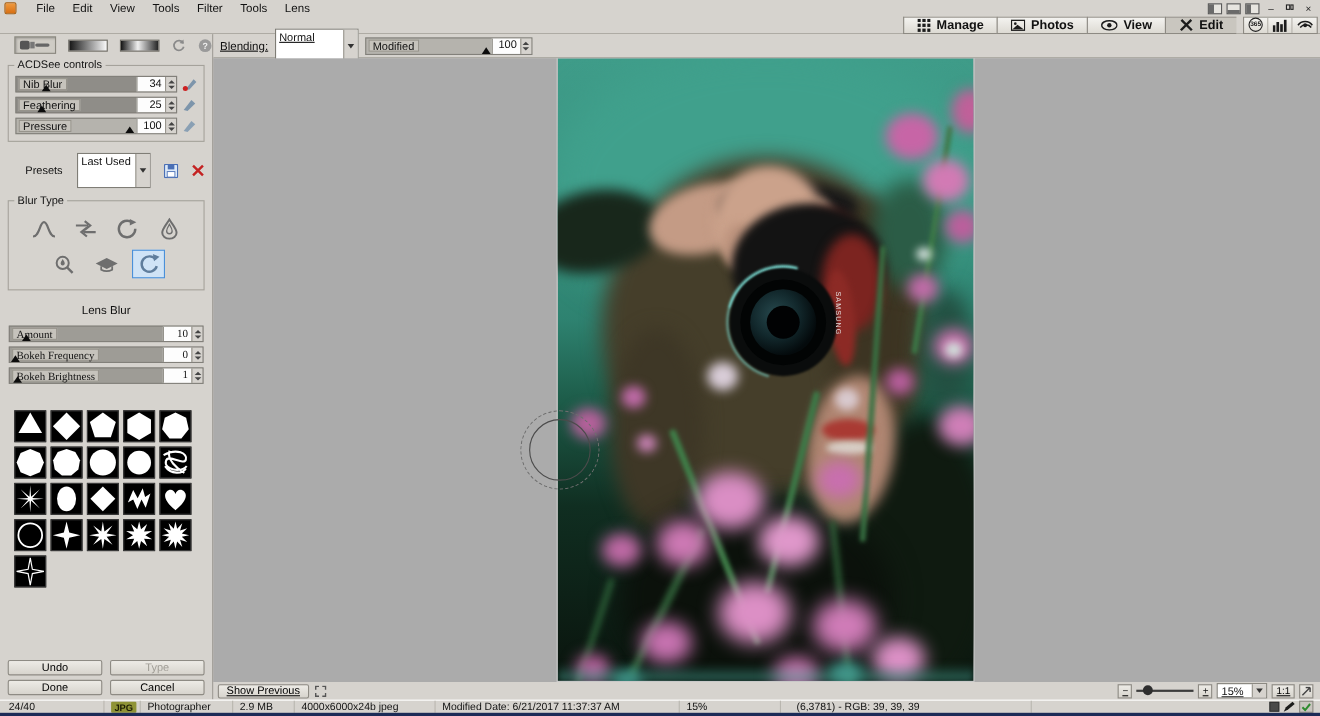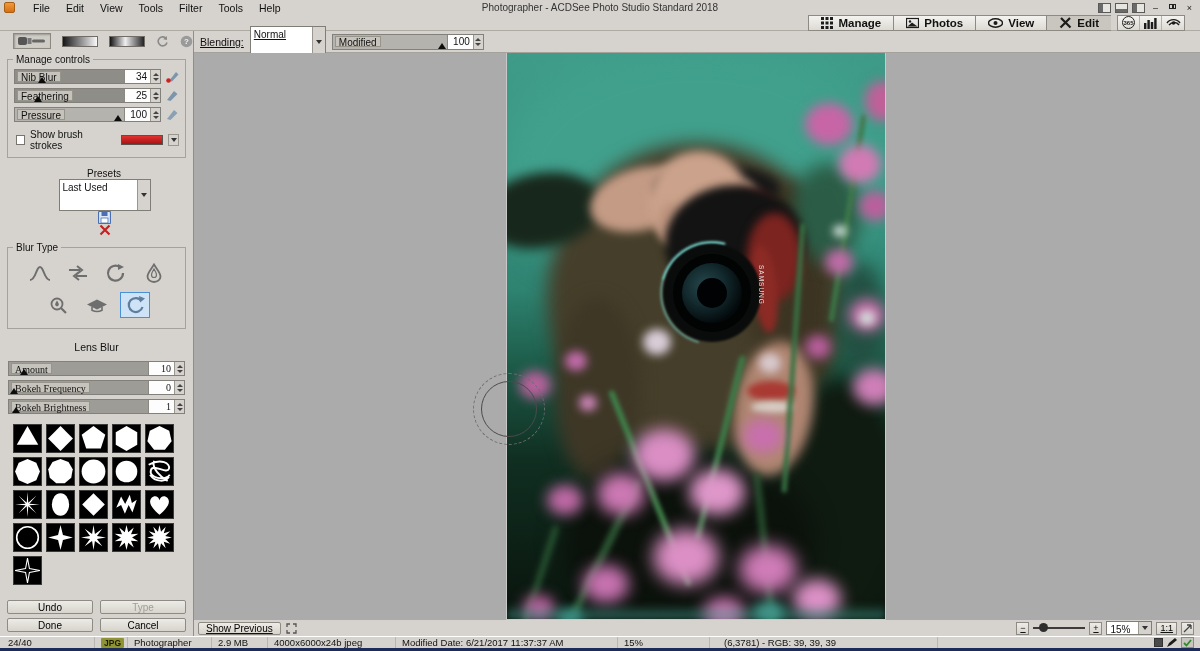--- a/index.html
+++ b/index.html
@@ -17,21 +17,21 @@
 .layoutbox { width:13px; height:10px; border:1px solid #5a5a5a; background:#e7e5e0; }
 .lb1 { background:linear-gradient(to right,#6a6a6a 40%,#e7e5e0 40%); }
 .lb2 { background:linear-gradient(#e7e5e0 60%,#6a6a6a 60%); }
 .lb3 { background:linear-gradient(to right,#6a6a6a 35%,#e7e5e0 35%); }
 .wbtn { width:13px; height:11px; display:inline-flex; align-items:center; justify-content:center; font-size:9px; color:#222; }
 .restore i { display:block; width:6px; height:5px; border:1px solid #222; background:#d6d3ce; }
 .restore .r1 { margin:-2px 0 0 3px; }
 .restore .r2 { margin:-3px 3px 0 0; }
 
 
-.modebar { height:16px; display:flex; align-items:center; justify-content:flex-end; background:#d6d3ce; border-bottom:1px solid #aeaba4; padding-right:15px; }
+.modebar { height:16px; display:flex; align-items:center; justify-content:flex-end; background:#d6d3ce; border-bottom:1px solid #aeaba4; padding-right:2px; }
 .mode-btn { display:flex; align-items:center; gap:5px; height:16px; padding:0 12px; border:1px solid #8d8a83; border-right-width:0; background:linear-gradient(#f4f3f0,#dddad3); font-weight:bold; font-size:11.5px; cursor:default; }
 .mode-btn:last-of-type { border-right-width:1px; }
 .mode-btn.active { background:#c9c6bf; }
 .mode-icons { display:flex; align-items:center; margin-left:6px; border:1px solid #8d8a83; height:16px; background:linear-gradient(#f4f3f0,#dddad3); }
 .mi { width:22px; height:14px; display:flex; align-items:center; justify-content:center; border-right:1px solid #b5b2ab; }
 .mi:last-child { border-right:none; }
 .circle365 { font-size:6px; font-weight:bold; color:#222; }
 .circle365 em { font-style:normal; width:13px; height:13px; border:1.5px solid #222; border-radius:50%; display:flex; align-items:center; justify-content:center; }
 
 
@@ -67,21 +67,21 @@
 .pen-icons { width:18px; display:flex; flex-direction:column; justify-content:space-between; padding:0 0 0 4px; }
 .pen-icons span { height:15px; display:flex; align-items:center; justify-content:center; }
 
 .cb-row { display:flex; align-items:center; margin-top:7px; gap:5px; }
 .checkbox { width:10px; height:10px; background:#fff; border:1px solid #77756e; margin-left:2px; }
 .cb-label { font-size:10px; }
 .swatch { width:48px; height:10px; margin-left:8px; border:1px solid #55534d; background:linear-gradient(#e23131,#a81414); }
 .swatch-drop { width:12px; height:12px; border:1px solid #9a978f; background:#d6d3ce; display:flex; align-items:center; justify-content:center; }
 .tri { width:0; height:0; border-left:3px solid transparent; border-right:3px solid transparent; border-top:4px solid #333; display:inline-block; }
 
-.presets-row { display:flex; align-items:center; gap:0; margin:10px 7px 0 23px;flex-direction:column; }
+.presets-row { display:flex; align-items:center; gap:12px; margin:10px 7px 0 23px; }
 .plabel { font-size:10px; margin-right:1px; }
 .combo { display:inline-flex; align-items:stretch; height:32px; background:#fff; border:1px solid #7f7d76; }
 .combo-text { flex:1; font-size:10px; padding:2px 3px 0; white-space:nowrap; overflow:hidden; }
 .combo-btn { width:13px; background:#d6d3ce; border-left:1px solid #9a978f; display:flex; align-items:center; justify-content:center; }
 .presets-combo { width:92px; }
 
 .blurtype { margin-top:11px; padding:12px 6px 10px; }
 .bt-row { display:flex; justify-content:center; gap:8px; margin-bottom:6px; }
 .bt-row:last-child { margin-bottom:0; }
 .bt-icon { width:30px; height:26px; display:flex; align-items:center; justify-content:center; border:1px solid transparent; }
@@ -156,23 +156,22 @@
 
   <div class="titlebar">
     <span class="app-icon"></span>
     <nav class="menus">
       <span>File</span>
       <span>Edit</span>
       <span>View</span>
       <span>Tools</span>
       <span>Filter</span>
       <span>Tools</span>
-      <span>Help</span>
+      <span>Lens</span>
     </nav>
-    <span class="wtitle">Photographer - ACDSee Photo Studio Standard 2018</span>
     <span class="wincontrols">
       <span class="layoutbox lb1"></span>
       <span class="layoutbox lb2"></span>
       <span class="layoutbox lb3"></span>
       <span class="wbtn">–</span>
       <span class="wbtn restore">
           <i class="r1"></i>
           <i class="r2"></i>
         </span>
       <span class="wbtn">×</span>
@@ -269,21 +268,21 @@
           </span>
         <span class="round-ic">
             <svg width="13" height="13" viewBox="0 0 13 13">
               <circle cx="6.5" cy="6.5" r="5.8" fill="#9a9a9a"></circle>
               <text x="6.5" y="9.3" font-size="8" font-family="Liberation Sans" text-anchor="middle" fill="#f0f0f0" font-weight="bold">?</text>
             </svg>
           </span>
       </div>
 
       <div class="groupbox">
-        <span class="legend">Manage controls</span>
+        <span class="legend">ACDSee controls</span>
         <div class="sliders-wrap">
           <div class="sliders">
               <div class="slider shade-dark">
                 <span class="s-label">Nib Blur</span>
                 <span class="s-marker" style="left: calc(22% - 9.24px);"></span>
                 <span class="s-value">34</span>
                 <span class="s-spin">
                   <i class="sp-up"></i>
                   <i class="sp-dn"></i>
                 </span>
@@ -319,28 +318,20 @@
                   <path d="M2 11 L9 2 L12.5 5 L5.5 12 Z" fill="#7d95ab"></path>
                   <path d="M1 12.5 L3.5 9.5" stroke="#5f7document4" stroke-width="1"></path>
                 </svg>
               </span>
             <span>
                 <svg width="14" height="13" viewBox="0 0 14 13">
                   <path d="M2 11 L9 2 L12.5 5 L5.5 12 Z" fill="#8aa0b4"></path>
                 </svg>
               </span>
           </div>
-        </div>
-        <div class="cb-row">
-          <span class="checkbox"></span>
-          <span class="cb-label">Show brush strokes</span>
-          <span class="swatch"></span>
-          <span class="swatch-drop">
-              <i class="tri"></i>
-            </span>
         </div>
       </div>
 
       <div class="presets-row">
         <span class="plabel">Presets</span>
         <span class="combo presets-combo">
           <span class="combo-text">Last Used</span>
           <span class="combo-btn">
               <i class="tri"></i>
             </span>

